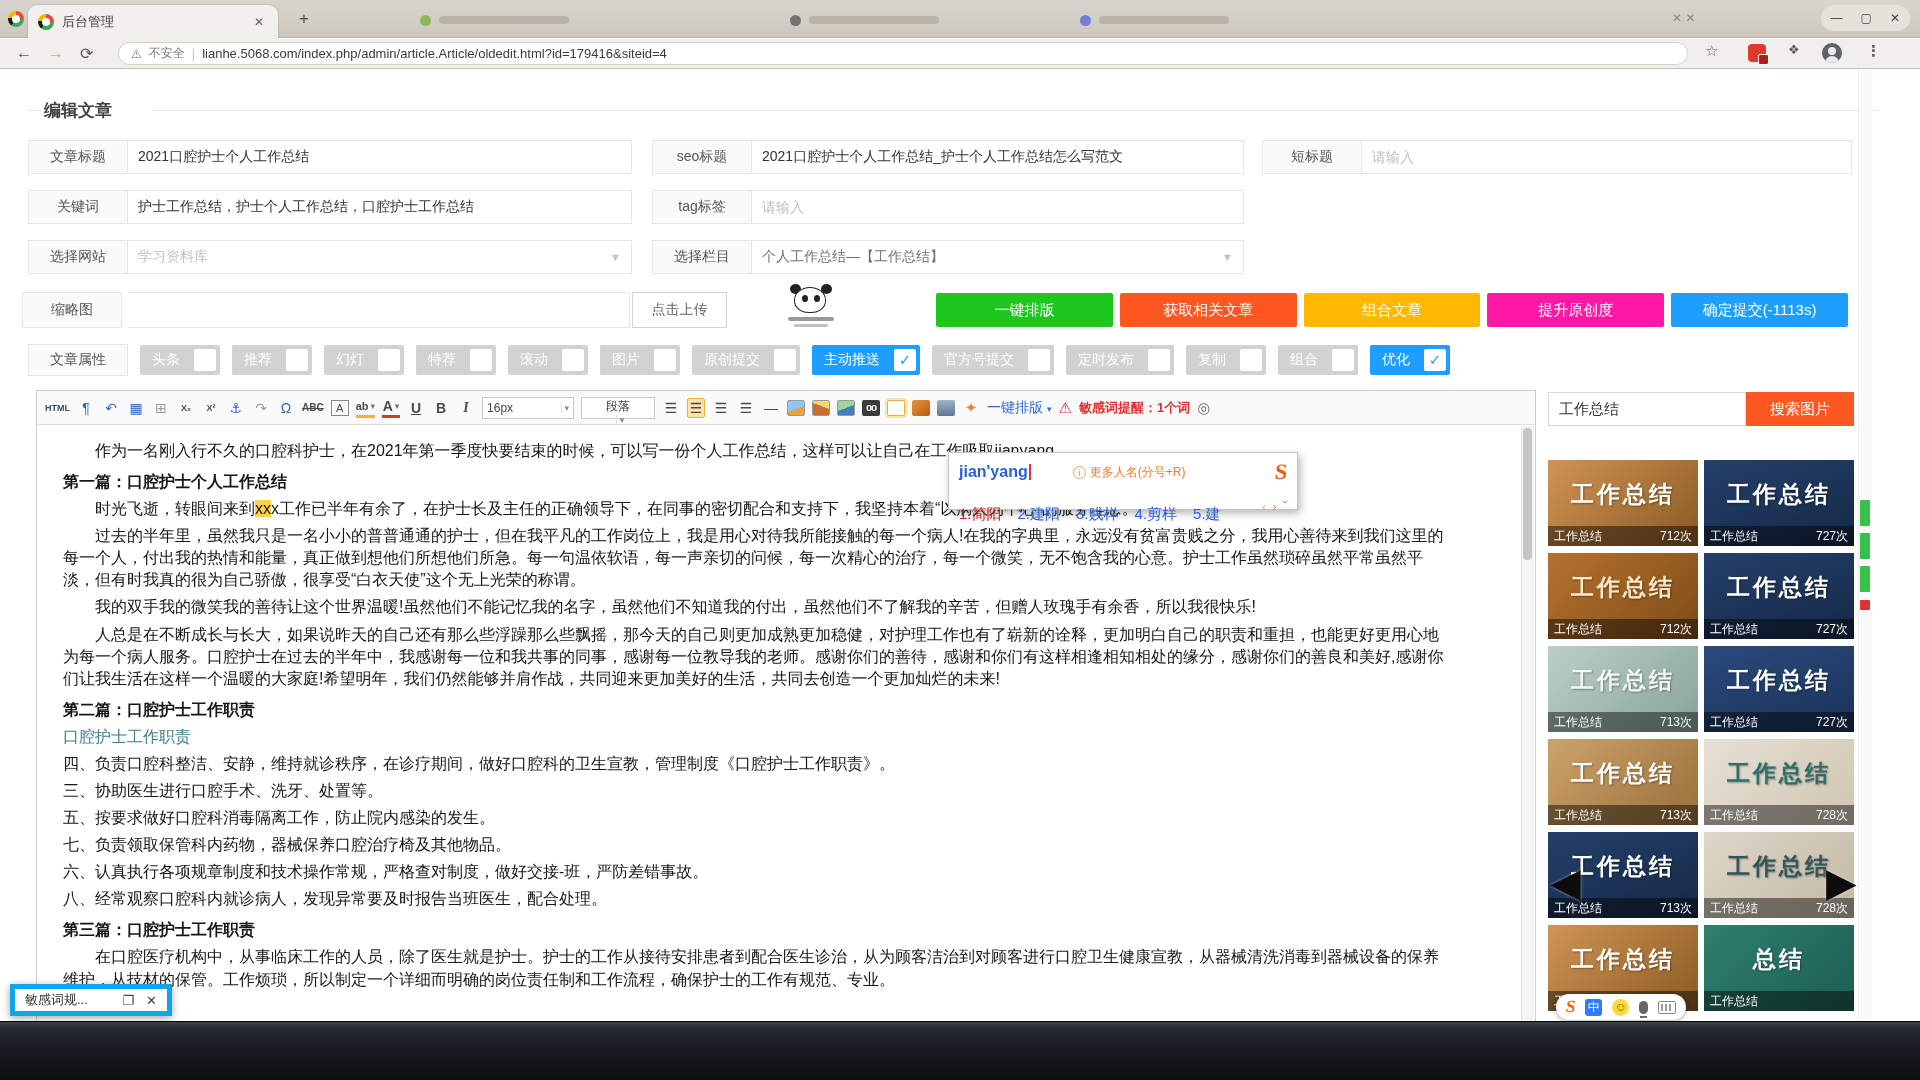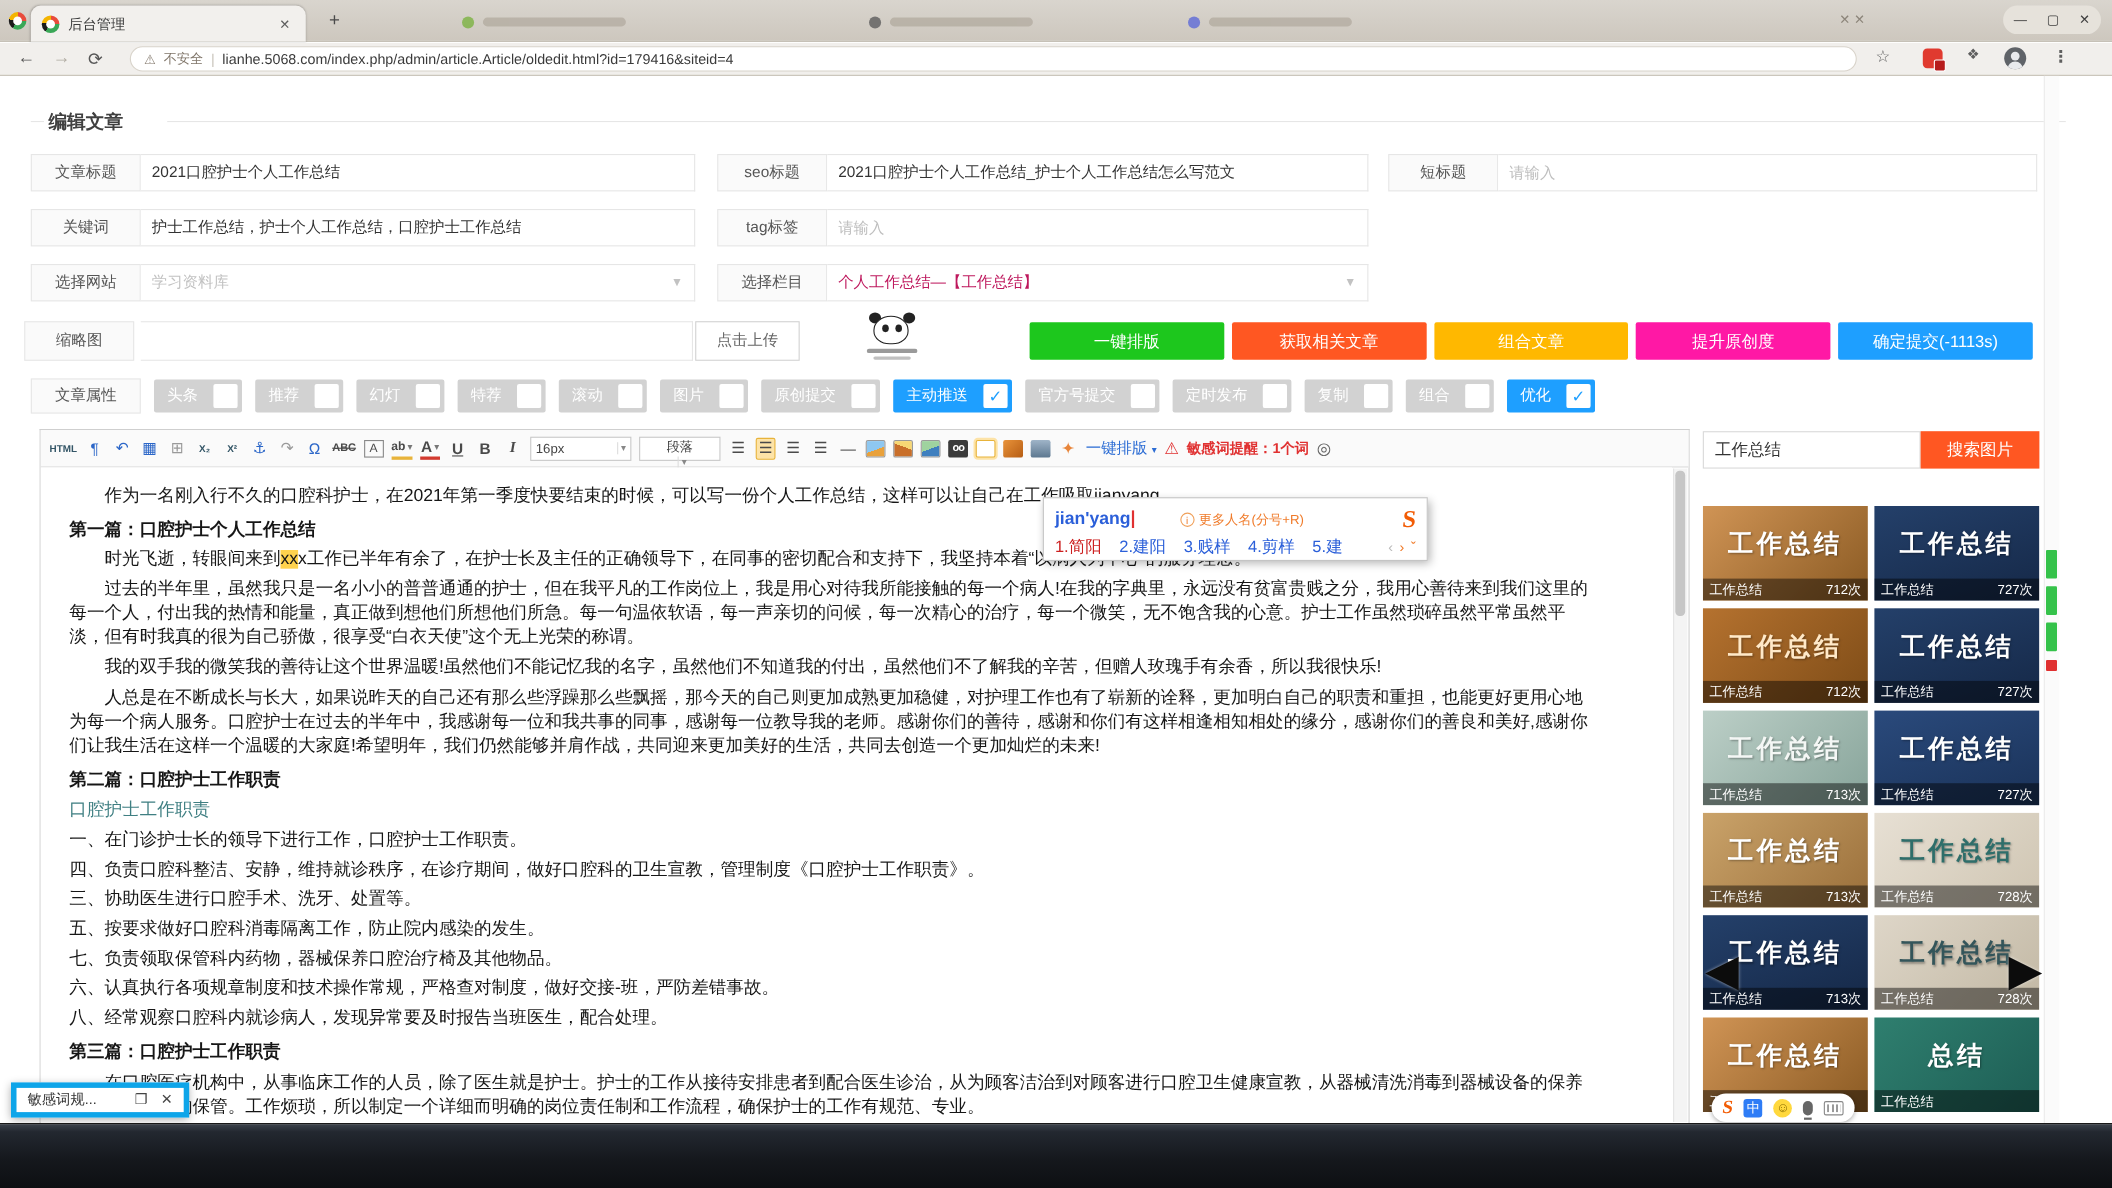--- a/index.html
+++ b/index.html
@@ -55,21 +55,21 @@
   #legend-title { left:44px; top:99px; font-size:17px; font-weight:bold; color:#404040; }
   .legend-seg { top:110px; height:1px; background:#e6e6e6; }
   .cell-label { height:34px; background:#fafafa; border:1px solid #e6e6e6; color:#555;
     font-size:14px; display:flex; align-items:center; justify-content:center; }
   .cell-input { height:34px; background:#fff; border:1px solid #e6e6e6; border-left:none;
     font-size:14px; color:#333; padding:0 10px; outline:none;
     font-family:"Liberation Sans","DejaVu Sans",sans-serif; }
   .cell-input::placeholder { color:#bfbfbf; }
   .cell-select { height:34px; background:#fff; border:1px solid #e6e6e6; border-left:none;
     font-size:14px; display:flex; align-items:center; padding:0 10px; justify-content:space-between; }
-  .cell-select .val { color:#be185d; } .cell-select .val.ph { color:#c2c2c2; }
+  .cell-select .val { color:#737373; } .cell-select .val.ph { color:#c2c2c2; }
   .cell-select .car { color:#c2c2c2; font-size:11px; }
   .upload-btn { height:36px; background:#fff; border:1px solid #d2d2d2; color:#666;
     font-size:14px; display:flex; align-items:center; justify-content:center; }
 
   .panda { left:788px; top:285px; width:46px; height:46px; }
   .panda .head { position:absolute; left:6px; top:2px; width:32px; height:26px; background:#fff;
     border:1.5px solid #222; border-radius:50% 50% 46% 46%; }
   .panda .ear { position:absolute; width:11px; height:10px; background:#222; border-radius:50%; top:-1px; }
   .panda .eye { position:absolute; width:6px; height:7px; background:#222; border-radius:50%; top:10px; }
   .panda .cap { position:absolute; left:0; top:32px; width:46px; height:4px; background:#9a9a9a; border-radius:2px; }
@@ -140,21 +140,21 @@
     border:1px solid #c4c4c4; box-shadow:2px 3px 8px rgba(0,0,0,.3); z-index:40; padding:6px 10px 0; }
   #ime .row1 { display:flex; align-items:center; }
   #ime .comp { color:#2b5fd9; font-weight:bold; font-size:16px; }
   #ime .caret { display:inline-block; width:2px; height:16px; background:#e03131; margin-left:1px; }
   #ime .more { margin-left:42px; color:#f07b2a; font-size:12px; display:flex; align-items:center; gap:4px; }
   #ime .info { width:13px; height:13px; border:1px solid #f0a05a; border-radius:50%; font-size:9px;
     line-height:12px; text-align:center; color:#f07b2a; }
   #ime .slogo { margin-left:auto; color:#f25c05; font-weight:bold; font-size:22px;
     font-family:"Liberation Serif",serif; transform:skewX(-6deg); }
   #ime .row2 { display:flex; align-items:center; gap:16px; margin-top:3px; font-size:15px; }
-  #ime .cand { color:#2b5fd9; }
+  #ime .cand { color:#2b5fd9;margin-top:17px; }
   #ime .cand.first { color:#cc1f1f; }
   #ime .navs { margin-left:auto; display:flex; gap:6px; font-size:13px; }
   #ime .navs .pg { color:#bbb; } #ime .navs .pn { color:#f07b2a; } #ime .navs .pd { color:#f07b2a; }
 
   
   #sb-input { left:1548px; top:392px; width:198px; height:34px; border:1px solid #d9d9d9;
     font-size:15px; color:#333; padding:0 10px; outline:none;
     font-family:"Liberation Sans","DejaVu Sans",sans-serif; }
   #sb-btn { left:1746px; top:392px; width:108px; height:34px; background:#ff5722; color:#fff;
     font-size:15px; display:flex; align-items:center; justify-content:center; }
@@ -535,21 +535,20 @@
     <div class="p"><span>过去的半年里，虽然我只是一名小小的普普通通的护士，但在我平凡的工作岗位上，我是用心对待我所能接触的每一个病人!在我的字典里，永远没有贫富贵贱之分，我用心善待来到我们这里的每一个人，付出我的热情和能量，真正做到想他们所想他们所急。每一句温依软语，每一声亲切的问候，每一次精心的治疗，每一个微笑，无不饱含我的心意。护士工作虽然琐碎虽然平常虽然平淡，但有时我真的很为自己骄傲，很享受“白衣天使”这个无上光荣的称谓。</span><span></span><span></span></div>
 
     <div class="p"><span>我的双手我的微笑我的善待让这个世界温暖!虽然他们不能记忆我的名字，虽然他们不知道我的付出，虽然他们不了解我的辛苦，但赠人玫瑰手有余香，所以我很快乐!</span><span></span><span></span></div>
 
     <div class="p"><span>人总是在不断成长与长大，如果说昨天的自己还有那么些浮躁那么些飘摇，那今天的自己则更加成熟更加稳健，对护理工作也有了崭新的诠释，更加明白自己的职责和重担，也能更好更用心地为每一个病人服务。口腔护士在过去的半年中，我感谢每一位和我共事的同事，感谢每一位教导我的老师。感谢你们的善待，感谢和你们有这样相逢相知相处的缘分，感谢你们的善良和美好,感谢你们让我生活在这样一个温暖的大家庭!希望明年，我们仍然能够并肩作战，共同迎来更加美好的生活，共同去创造一个更加灿烂的未来!</span><span></span><span></span></div>
 
     <div class="h"><span>第二篇：口腔护士工作职责</span><span></span><span></span></div>
 
     <div class="teal"><span>口腔护士工作职责</span><span></span><span></span></div>
 
-    <div class="li"><span>一、在门诊护士长的领导下进行工作，口腔护士工作职责。</span><span></span><span></span></div>
 
 
     <div class="li"><span>四、负责口腔科整洁、安静，维持就诊秩序，在诊疗期间，做好口腔科的卫生宣教，管理制度《口腔护士工作职责》。</span><span></span><span></span></div>
 
     <div class="li"><span>三、协助医生进行口腔手术、洗牙、处置等。</span><span></span><span></span></div>
 
     <div class="li"><span>五、按要求做好口腔科消毒隔离工作，防止院内感染的发生。</span><span></span><span></span></div>
 
     <div class="li"><span>七、负责领取保管科内药物，器械保养口腔治疗椅及其他物品。</span><span></span><span></span></div>
 

